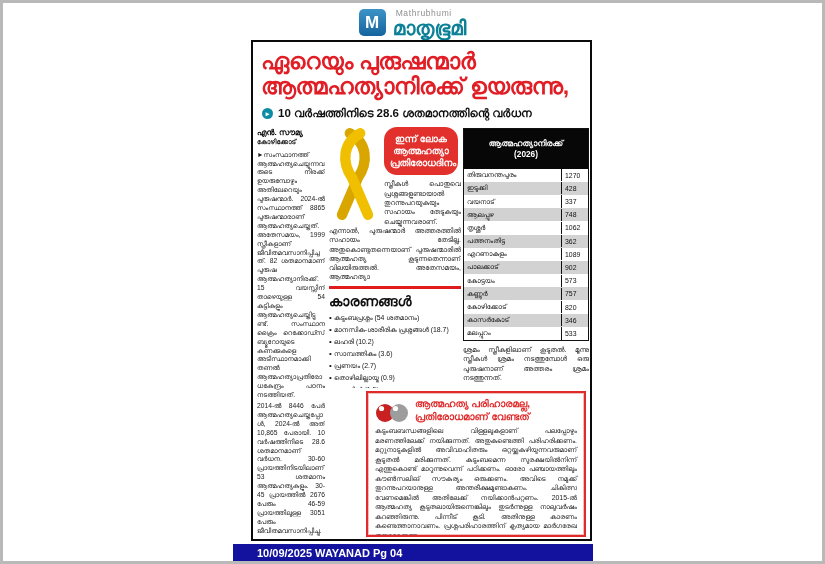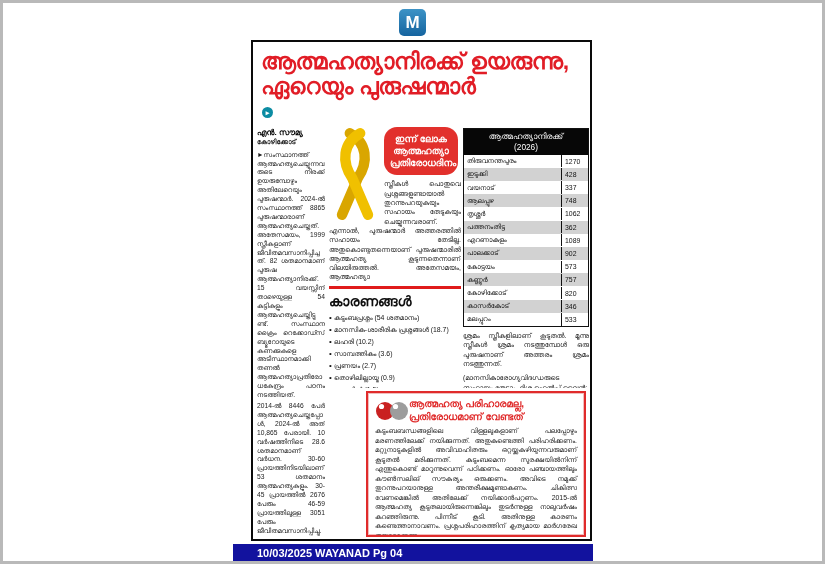--- a/index.html
+++ b/index.html
@@ -44,62 +44,67 @@
   .col2 .body-p { font-size:7px; }
   .red-divider { clear:none; border:0; border-top:3px solid #e01b1b; margin:4px 0 4px; }
   .causes-title { font-weight:bold; font-size:14px; color:#0e0e0e; }
   .causes-list { list-style:none; margin-top:2px; font-size:6.9px; line-height:1.5;
                  color:#141414; }
   .causes-list li { padding-left:8px; text-indent:-8px; }
   .causes-list li::before { content:"\2022\00a0"; font-size:8px; }
 
   .col3 { position:absolute; left:210px; top:86px; width:126px; height:260px; overflow:hidden; }
   .dtable { border:1.5px solid #111; }
-  .dtable-head { background:#070707; color:#fff; text-align:center; font-weight:normal;
-                 font-size:8.3px; line-height:1.3; padding:2px 1px; }
+  .dtable-head { background:#070707; color:#fff; text-align:center; font-weight:bold;
+                 font-size:8.3px; line-height:1.3; padding:9px 1px; }
   .trow { display:flex; align-items:center; font-size:6.9px; color:#111; background:#fff; }
   .trow:nth-child(even) { background:#d2d2d2; }
   .trow .name { flex:1; padding:2.6px 1px 2.6px 3px; white-space:nowrap; overflow:hidden; }
   .trow .num { width:27px; border-left:1.2px solid #111; padding:2.6px 1px 2.6px 3px; }
   .col3 .body-p { margin-top:4px; font-size:7px; }
   .helpline { margin-top:5px; font-size:6.9px; line-height:1.45; color:#111; }
 
   
   .quote-box { position:absolute; left:113px; top:349px; width:220px; height:146px;
                border:2px solid #e02b2b; box-shadow:inset 0 0 0 1px #f2bdbd;
                background:#fff; padding:5px 7px 2px; overflow:hidden; }
-  .quote-head-row { display:flex; align-items:flex-start; }
+  .quote-head-row { display:flex; gap:6px; align-items:flex-end; }
   .quote-icon { flex:0 0 34px; margin-top:1px; }
   .quote-heading { color:#e02b2b; font-weight:bold; font-size:10px; line-height:1.25; }
   .quote-body { font-size:6.9px; text-align:justify; line-height:1.38; margin-top:3px;
                 color:#222; }
 
   
   .footer-bar { position:absolute; left:230px; top:541px; width:360px; height:18px;
                 background:#12129e; color:#fff; font-weight:bold; font-size:11px;
                 line-height:18px; padding-left:24px; }
 </style>
 </head>
 <body>
 
 <div class="canvas">
 
   <div class="masthead">
     <div class="logo-m">M</div>
+    <div>
+      <div class="brand-en">Mathrubhumi</div>
+      <div class="brand-ml">മാതൃഭൂമി</div>
+    </div>
   </div>
 
   <div class="article-box">
 
     <div class="headline">
+      <div>ഏറെയും പുരുഷന്മാർ</div>
       <div>ആത്മഹത്യാനിരക്ക് ഉയരുന്നു,</div>
-      <div>ഏറെയും പുരുഷന്മാർ</div>
     </div>
 
     <div class="subhead">
       <span class="subhead-bullet">▸</span>
+      <span>10 വർഷത്തിനിടെ 28.6 ശതമാനത്തിന്റെ വർധന</span>
     </div>
 
     <div class="col1">
       <div class="byline-name">എൻ. സൗമ്യ</div>
       <div class="byline-place">കോഴിക്കോട്</div>
       <p class="body-p">►സംസ്ഥാനത്ത് ആത്മഹത്യചെയ്യുന്നവരുടെ നിരക്ക് ഉയരുമ്പോഴും അതിലേറെയും പുരുഷന്മാർ. 2024-ൽ സംസ്ഥാനത്ത് 8865 പുരുഷന്മാരാണ് ആത്മഹത്യചെയ്തത്. അതേസമയം, 1999 സ്ത്രീകളാണ് ജീവിതമവസാനിപ്പിച്ചത്. 82 ശതമാനമാണ് പുരുഷ ആത്മഹത്യാനിരക്ക്. 15 വയസ്സിന് താഴെയുള്ള 54 കുട്ടികളും ആത്മഹത്യചെയ്തിട്ടുണ്ട്. സംസ്ഥാന ക്രൈം റെക്കോഡ്സ് ബ്യൂറോയുടെ കണക്കുകളെ അടിസ്ഥാനമാക്കി തണൽ ആത്മഹത്യാപ്രതിരോധകേന്ദ്രം പഠനം നടത്തിയത്.</p>
       <p class="body-p">2014-ൽ 8446 പേർ ആത്മഹത്യചെയ്തപ്പോൾ, 2024-ൽ അത് 10,865 പേരായി. 10 വർഷത്തിനിടെ 28.6 ശതമാനമാണ് വർധന. 30-60 പ്രായത്തിനിടയിലാണ് 53 ശതമാനം ആത്മഹത്യകളും. 30-45 പ്രായത്തിൽ 2676 പേരും 46-59 പ്രായത്തിലുള്ള 3051 പേരും ജീവിതമവസാനിപ്പിച്ചു. 15-29 പ്രായത്തിലുള്ളത് 2012 പേരാണ്. പാശ്ചാത്യരാജ്യങ്ങളിൽനിന്ന് വിഭിന്നമായി വിവാഹിതരാണ് ആത്മഹത്യചെയ്യുന്നവരിലേറെയും. 76.1 ശതമാനം വരുമിത്.</p>
 
     </div>
 
@@ -211,16 +216,16 @@
           <div>പ്രതിരോധമാണ് വേണ്ടത്</div>
         </div>
       </div>
       <p class="quote-body">കുടുംബബന്ധങ്ങളിലെ വിള്ളലുകളാണ് പലപ്പോഴും മരണത്തിലേക്ക് നയിക്കുന്നത്. അതുകണ്ടെത്തി പരിഹരിക്കണം. മറ്റുനാടുകളിൽ അവിവാഹിതരും ഒറ്റയ്ക്കുകഴിയുന്നവരുമാണ് കൂടുതൽ മരിക്കുന്നത്. കുടുംബമെന്ന സുരക്ഷയിൽനിന്ന് എന്തുകൊണ്ട് മാറുന്നുവെന്ന് പഠിക്കണം. ഓരോ പഞ്ചായത്തിലും കൗൺസലിങ് സൗകര്യം ഒരുക്കണം. അവിടെ നമുക്ക് തുറന്നുപറയാനുള്ള അന്തരീക്ഷമുണ്ടാകണം. ചികിത്സ വേണമെങ്കിൽ അതിലേക്ക് നയിക്കാൻപറ്റണം. 2015-ൽ ആത്മഹത്യ കൂടുതലായിരുന്നെങ്കിലും തുടർന്നുള്ള നാലുവർഷം കുറഞ്ഞിരുന്നു. പിന്നീട് കൂടി. അതിനുള്ള കാരണം കണ്ടെത്താനാവണം. പ്രശ്നപരിഹാരത്തിന് കൃത്യമായ മാർഗരേഖ തയ്യാറാക്കണം.</p>
 
     </div>
 
   </div>
 
   <div class="footer-bar">
-    <span>10/03/2025 WAYANAD Pg 04</span>
+    <span>10/09/2025 WAYANAD Pg 04</span>
   </div>
 
 </div>
 
 </body></html>

